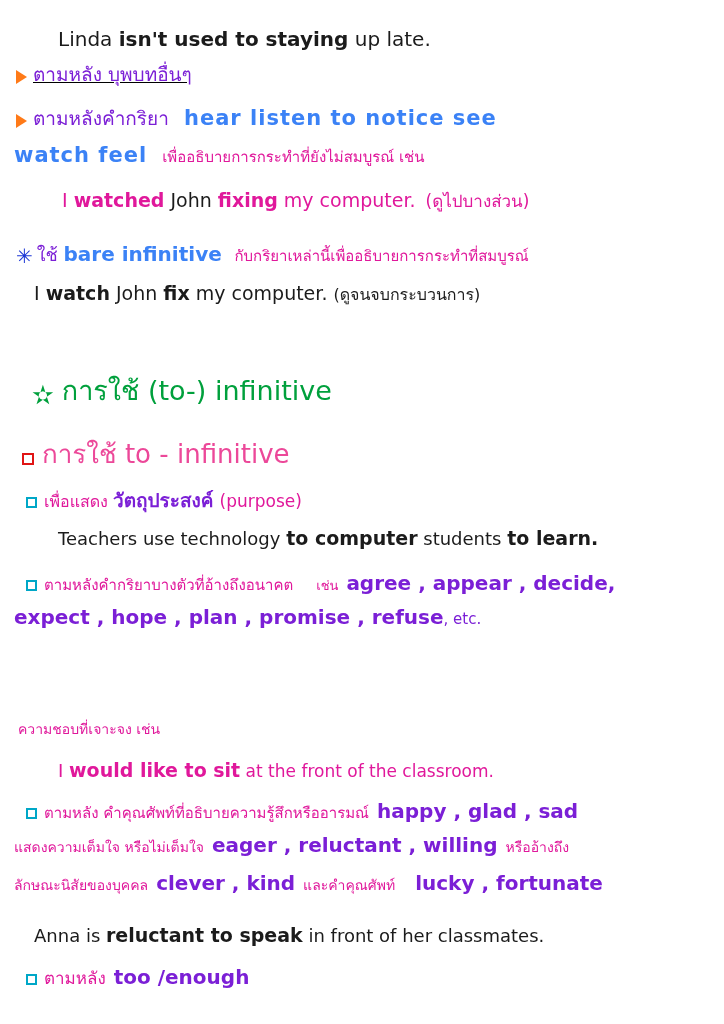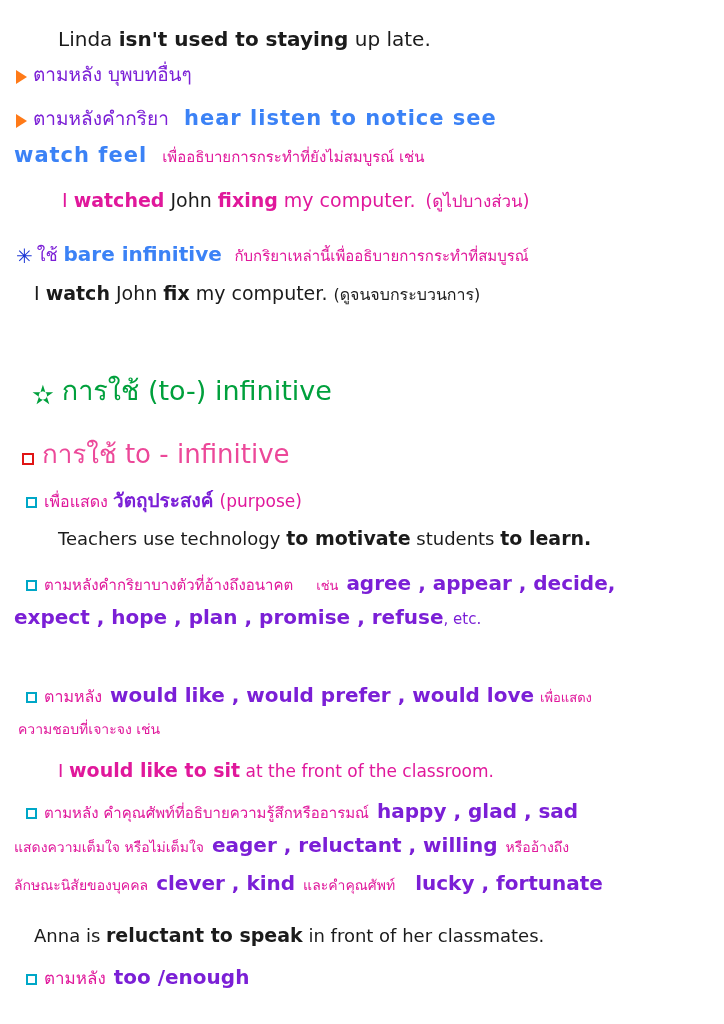--- a/index.html
+++ b/index.html
@@ -93,21 +93,21 @@
 </style>
 </head>
 <body>
 
 <div class="page">
 
   <div class="abs line" style="left:58px; top:28px;">
     <span class="blk s20 hand">Linda </span><span class="blk s20 hand b">isn't used to staying</span><span class="blk s20 hand"> up late.</span>
   </div>
 
-  <div class="abs line" style="left:16px; top:64px;">
+  <div class="abs line" style="left:16px; top:64px;text-decoration:underline;">
     <span class="tri"></span><span class="pur s19 thai">ตามหลัง บุพบทอื่นๆ</span>
   </div>
 
   <div class="abs line" style="left:16px; top:106px;">
     <span class="tri"></span><span class="pur s19 thai">ตามหลังคำกริยา</span>
     <span class="blu s21 hand b" style="font-size:21px; margin-left:10px; letter-spacing:1px;">hear  listen to   notice   see</span>
   </div>
   <div class="abs line" style="left:14px; top:143px;">
     <span class="blu hand b" style="font-size:21px; letter-spacing:1px;">watch  feel</span>
     <span class="mag s15 thai" style="margin-left:10px;">เพื่ออธิบายการกระทำที่ยังไม่สมบูรณ์   เช่น</span>
@@ -130,33 +130,30 @@
   </div>
 
   <div class="abs line" style="left:22px; top:440px;">
     <span class="sq-red"></span><span class="red" style="font-size:26px;">การใช้ to - infinitive</span>
   </div>
 
   <div class="abs line" style="left:26px; top:490px;">
     <span class="sq-cyn"></span><span class="mag s16 thai">เพื่อแสดง </span><span class="pur s19 thai b">วัตถุประสงค์</span><span class="mag s17 hand" style="margin-left:6px;">(purpose)</span>
   </div>
   <div class="abs line" style="left:58px; top:528px;">
-    <span class="blk s18 hand">Teachers  use  technology </span><span class="blk s19 hand b">to motivate</span><span class="blk s18 hand"> students </span><span class="blk s19 hand b">to learn.</span>
+    <span class="blk s18 hand">Teachers  use  technology </span><span class="blk s19 hand b">to computer</span><span class="blk s18 hand"> students </span><span class="blk s19 hand b">to learn.</span>
   </div>
 
   <div class="abs line" style="left:26px; top:572px;">
     <span class="sq-cyn"></span><span class="mag s15 thai">ตามหลังคำกริยาบางตัวที่อ้างถึงอนาคต</span><span class="mag s13 thai" style="margin-left:23px;">เช่น</span><span class="pur hand b" style="font-size:20px; margin-left:8px;">agree , appear , decide,</span>
   </div>
   <div class="abs line" style="left:14px; top:606px;">
     <span class="pur hand b" style="font-size:20px;">expect , hope , plan , promise , refuse</span><span class="pur s15 hand">, etc.</span>
   </div>
 
-  <div class="abs line" style="left:26px; top:684px;">
-    <span class="sq-cyn"></span><span class="mag s16 thai">ตามหลัง</span><span class="pur hand b" style="font-size:20px; margin-left:8px;">would like , would prefer , would love</span><span class="mag s13 thai" style="margin-left:6px;">เพื่อแสดง</span>
-  </div>
   <div class="abs line" style="left:18px; top:720px;">
     <span class="mag s14 thai">ความชอบที่เจาะจง   เช่น</span>
   </div>
   <div class="abs line" style="left:58px; top:760px;">
     <span class="mag s18 hand">I </span><span class="mag s19 hand b">would like to sit</span><span class="mag s17 hand"> at the front of the classroom.</span>
   </div>
 
   <div class="abs line" style="left:26px; top:800px;">
     <span class="sq-cyn"></span><span class="mag s15 thai">ตามหลัง คำคุณศัพท์ที่อธิบายความรู้สึกหรืออารมณ์</span><span class="pur hand b" style="font-size:20px; margin-left:8px;">happy , glad , sad</span>
   </div>

